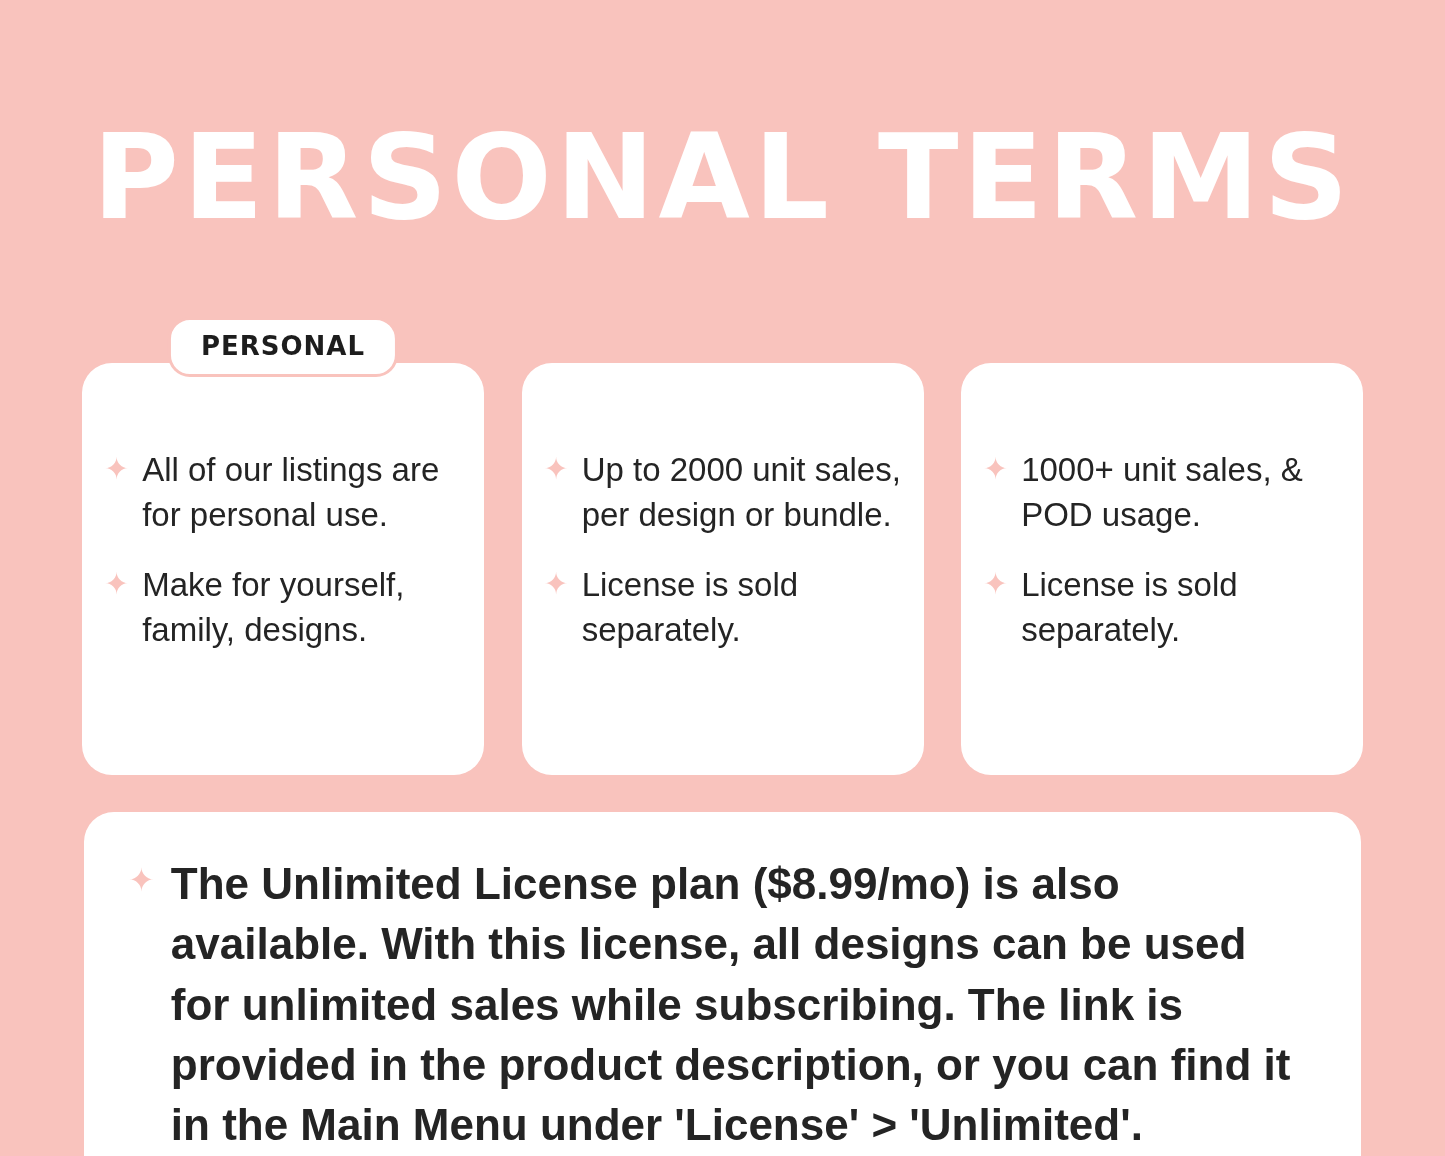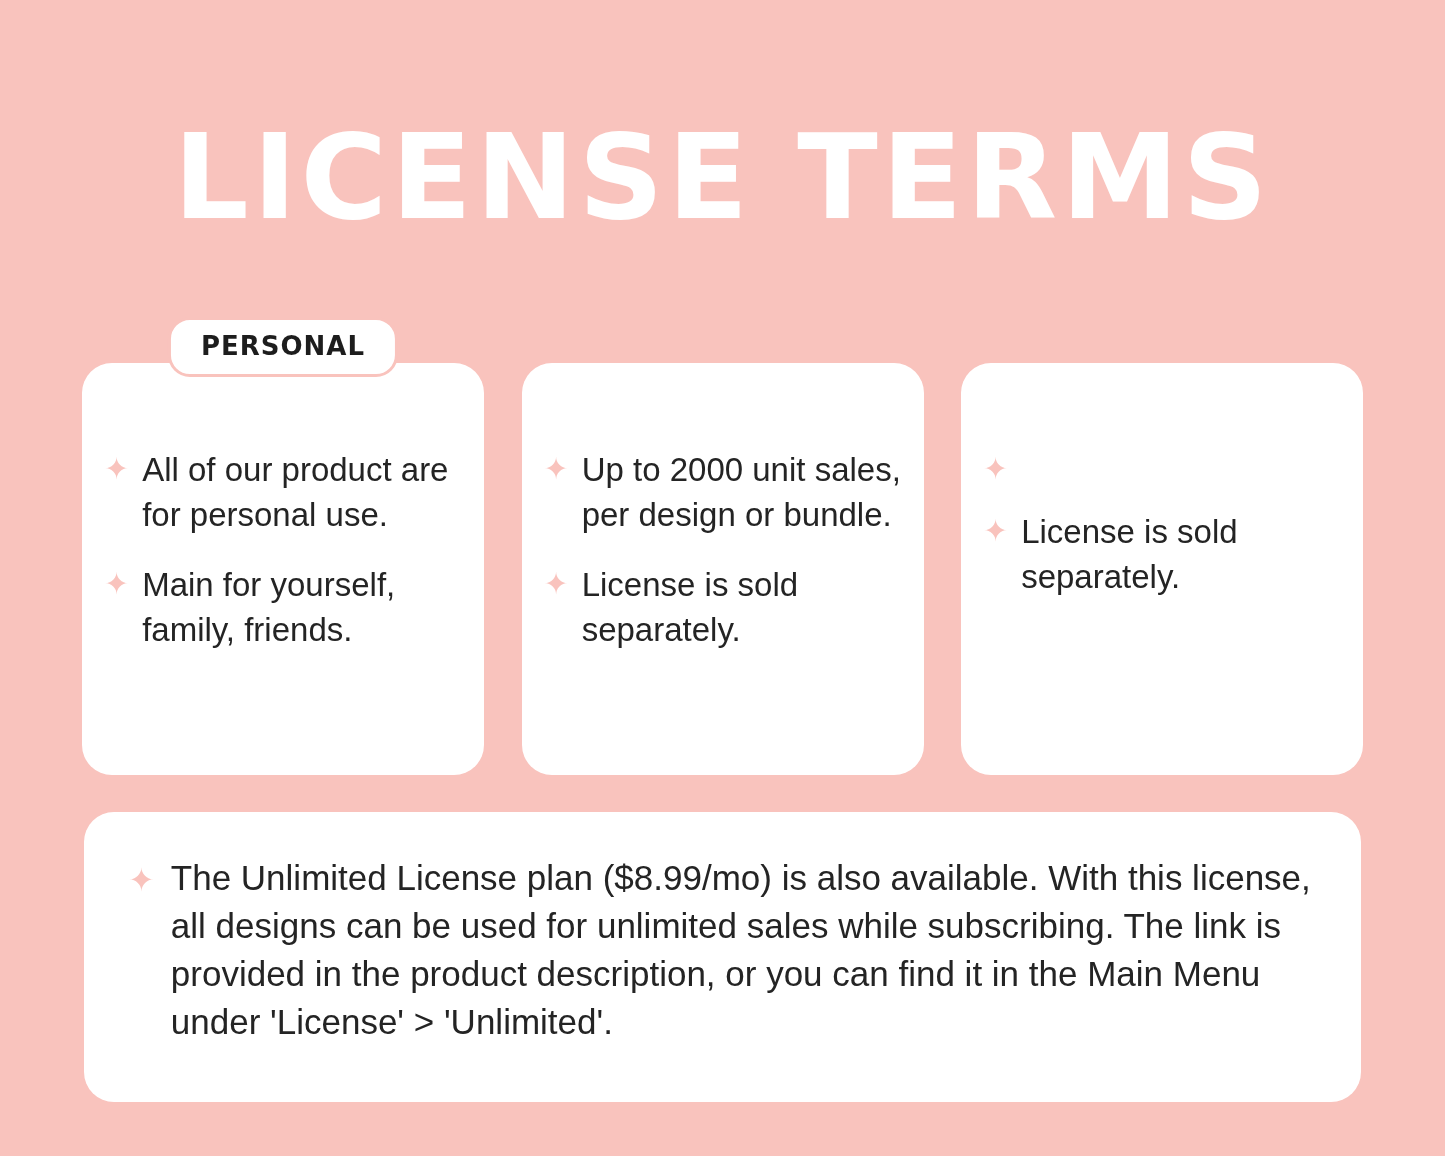--- a/index.html
+++ b/index.html
@@ -121,48 +121,48 @@
   .note-star {
     flex: 0 0 auto;
     color: #f9c3bd;
     font-size: 32px;
     line-height: 1;
     margin-right: 16px;
     margin-top: 10px;
     font-family: "DejaVu Sans", sans-serif;
   }
   .note-text {
-    font-size: 35px;
+    font-size: 44px;
     line-height: 1.37;
     color: #242424;
     font-family: "Liberation Sans", sans-serif;
-    font-weight: 400;
+    font-weight: 700;
   }
 </style>
 </head>
 <body>
 
 <div class="page">
 
-  <div class="title">LICENSE TERMS</div>
+  <div class="title">PERSONAL TERMS</div>
 
   <div class="cards">
 
     <div class="card">
       <div class="card-tab">
         <span>PERSONAL</span>
       </div>
       <ul class="bullet-list">
         <li class="bullet">
           <span class="star">✦</span>
-          <span class="bullet-text">All of our product are for personal use.</span>
-        </li>
-        <li class="bullet">
-          <span class="star">✦</span>
-          <span class="bullet-text">Main for yourself, family, friends.</span>
+          <span class="bullet-text">All of our listings are for personal use.</span>
+        </li>
+        <li class="bullet">
+          <span class="star">✦</span>
+          <span class="bullet-text">Make for yourself, family, designs.</span>
         </li>
       </ul>
     </div>
 
     <div class="card">
       <ul class="bullet-list">
         <li class="bullet">
           <span class="star">✦</span>
           <span class="bullet-text">Up to 2000 unit sales, per design or bundle.</span>
         </li>
@@ -170,20 +170,21 @@
           <span class="star">✦</span>
           <span class="bullet-text">License is sold separately.</span>
         </li>
       </ul>
     </div>
 
     <div class="card">
       <ul class="bullet-list">
         <li class="bullet">
           <span class="star">✦</span>
+          <span class="bullet-text">1000+ unit sales, &amp; POD usage.</span>
         </li>
         <li class="bullet">
           <span class="star">✦</span>
           <span class="bullet-text">License is sold separately.</span>
         </li>
       </ul>
     </div>
 
   </div>
 

